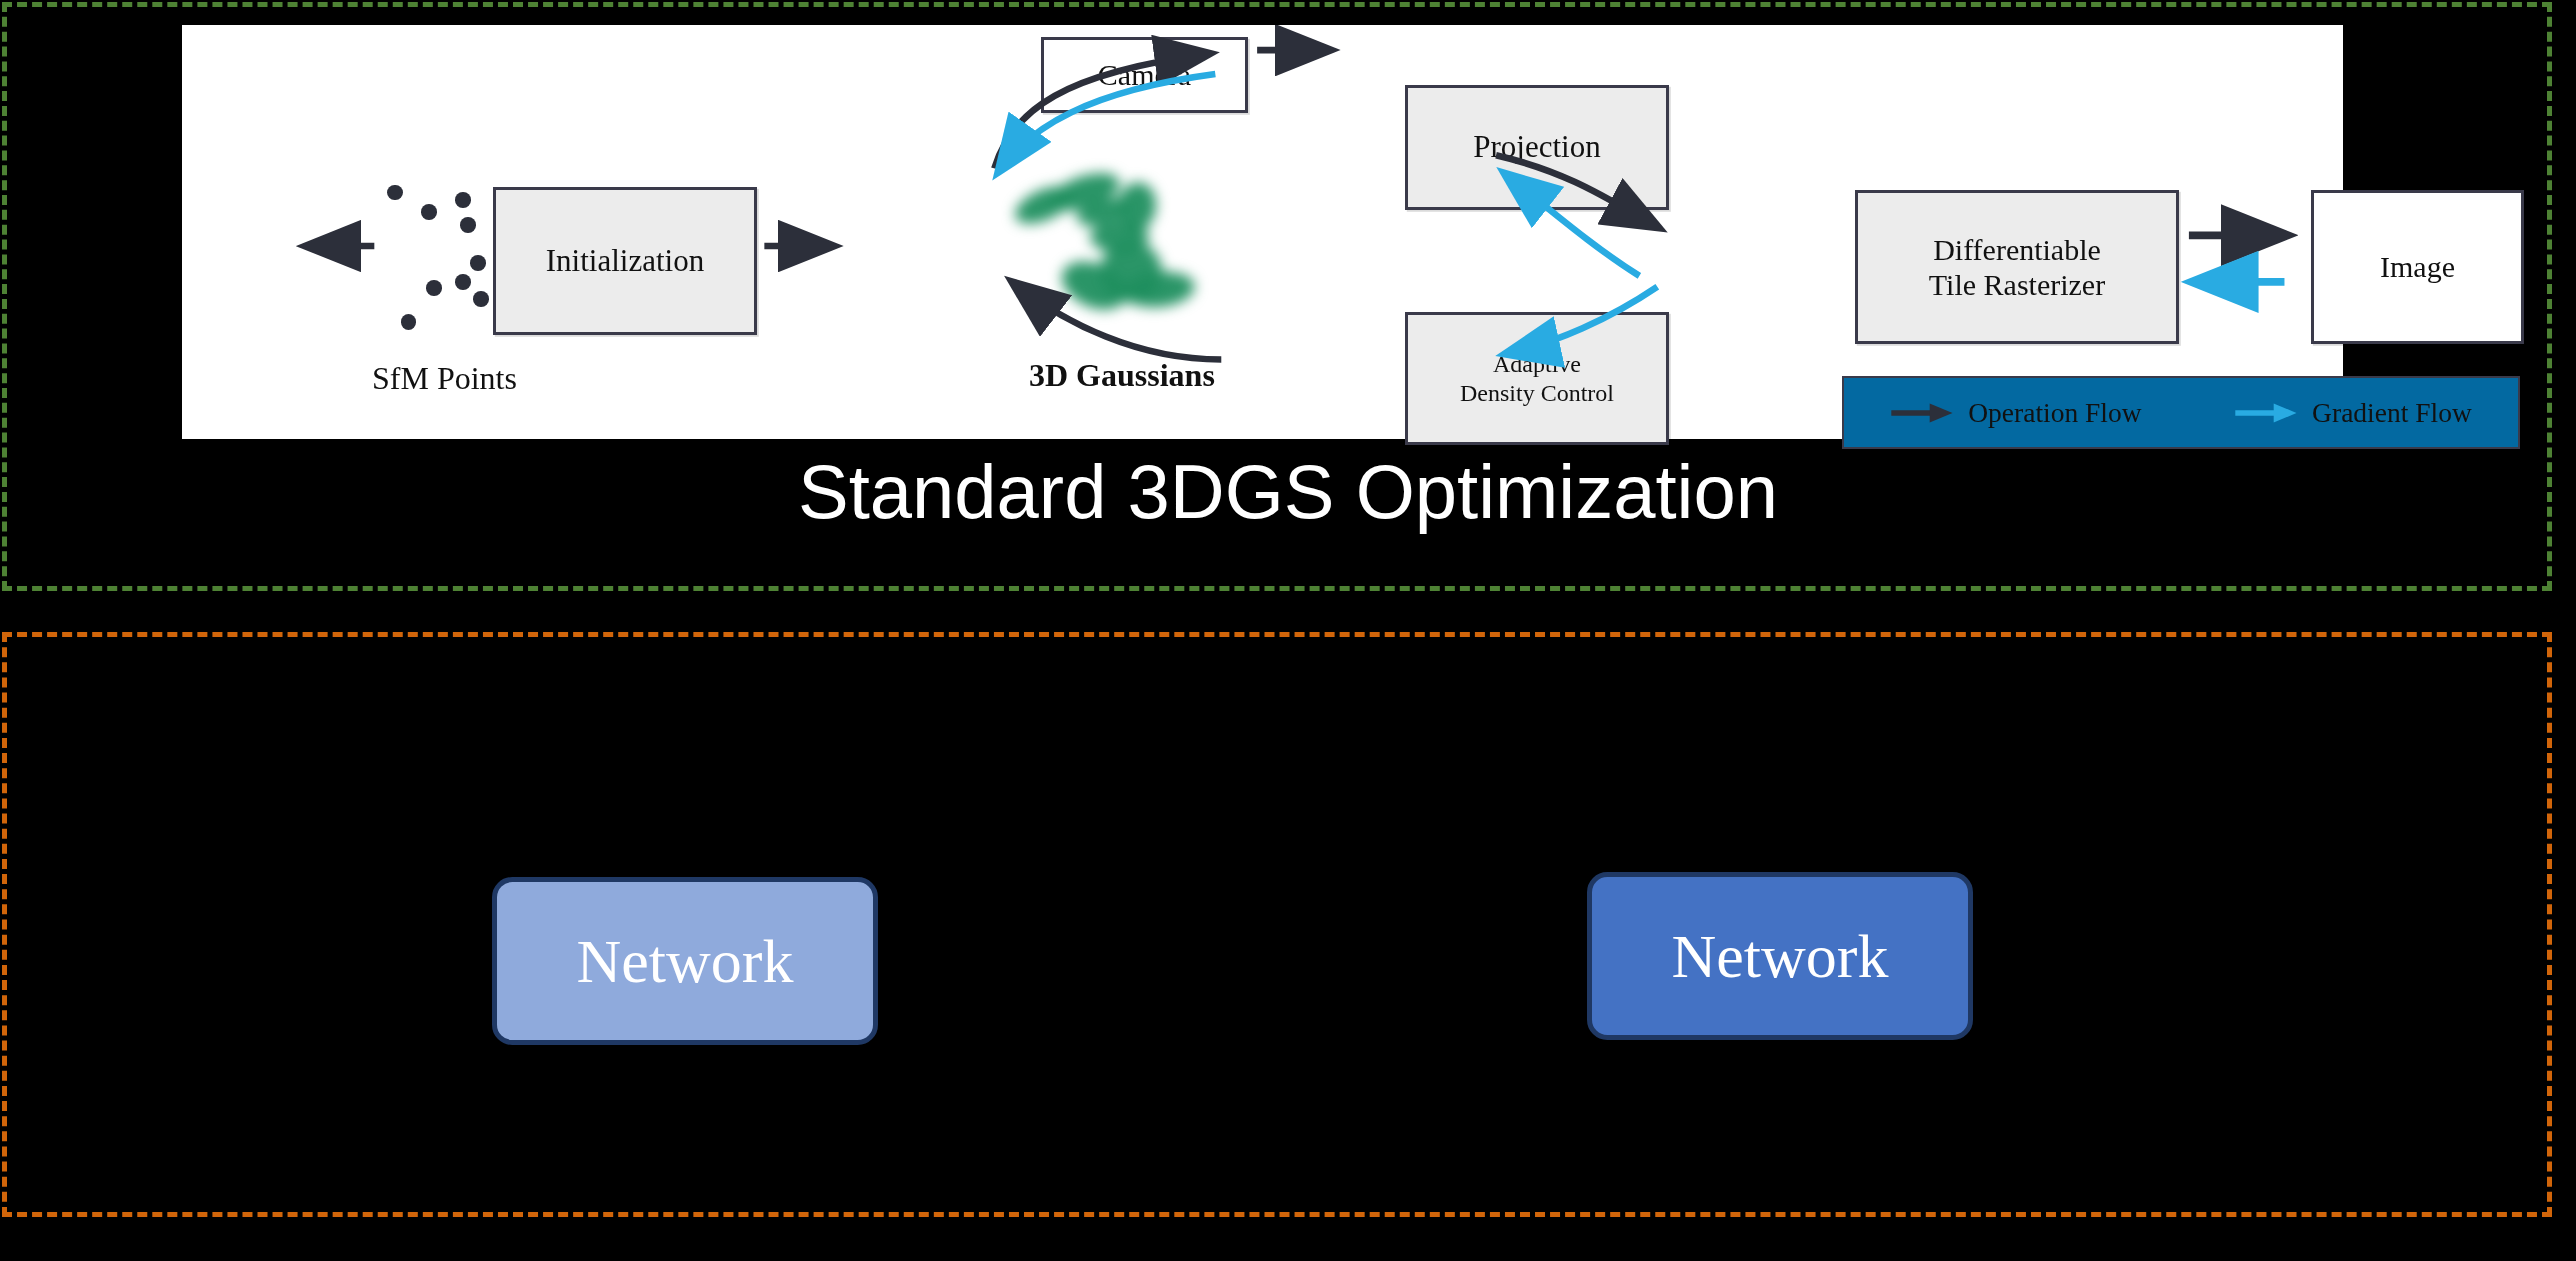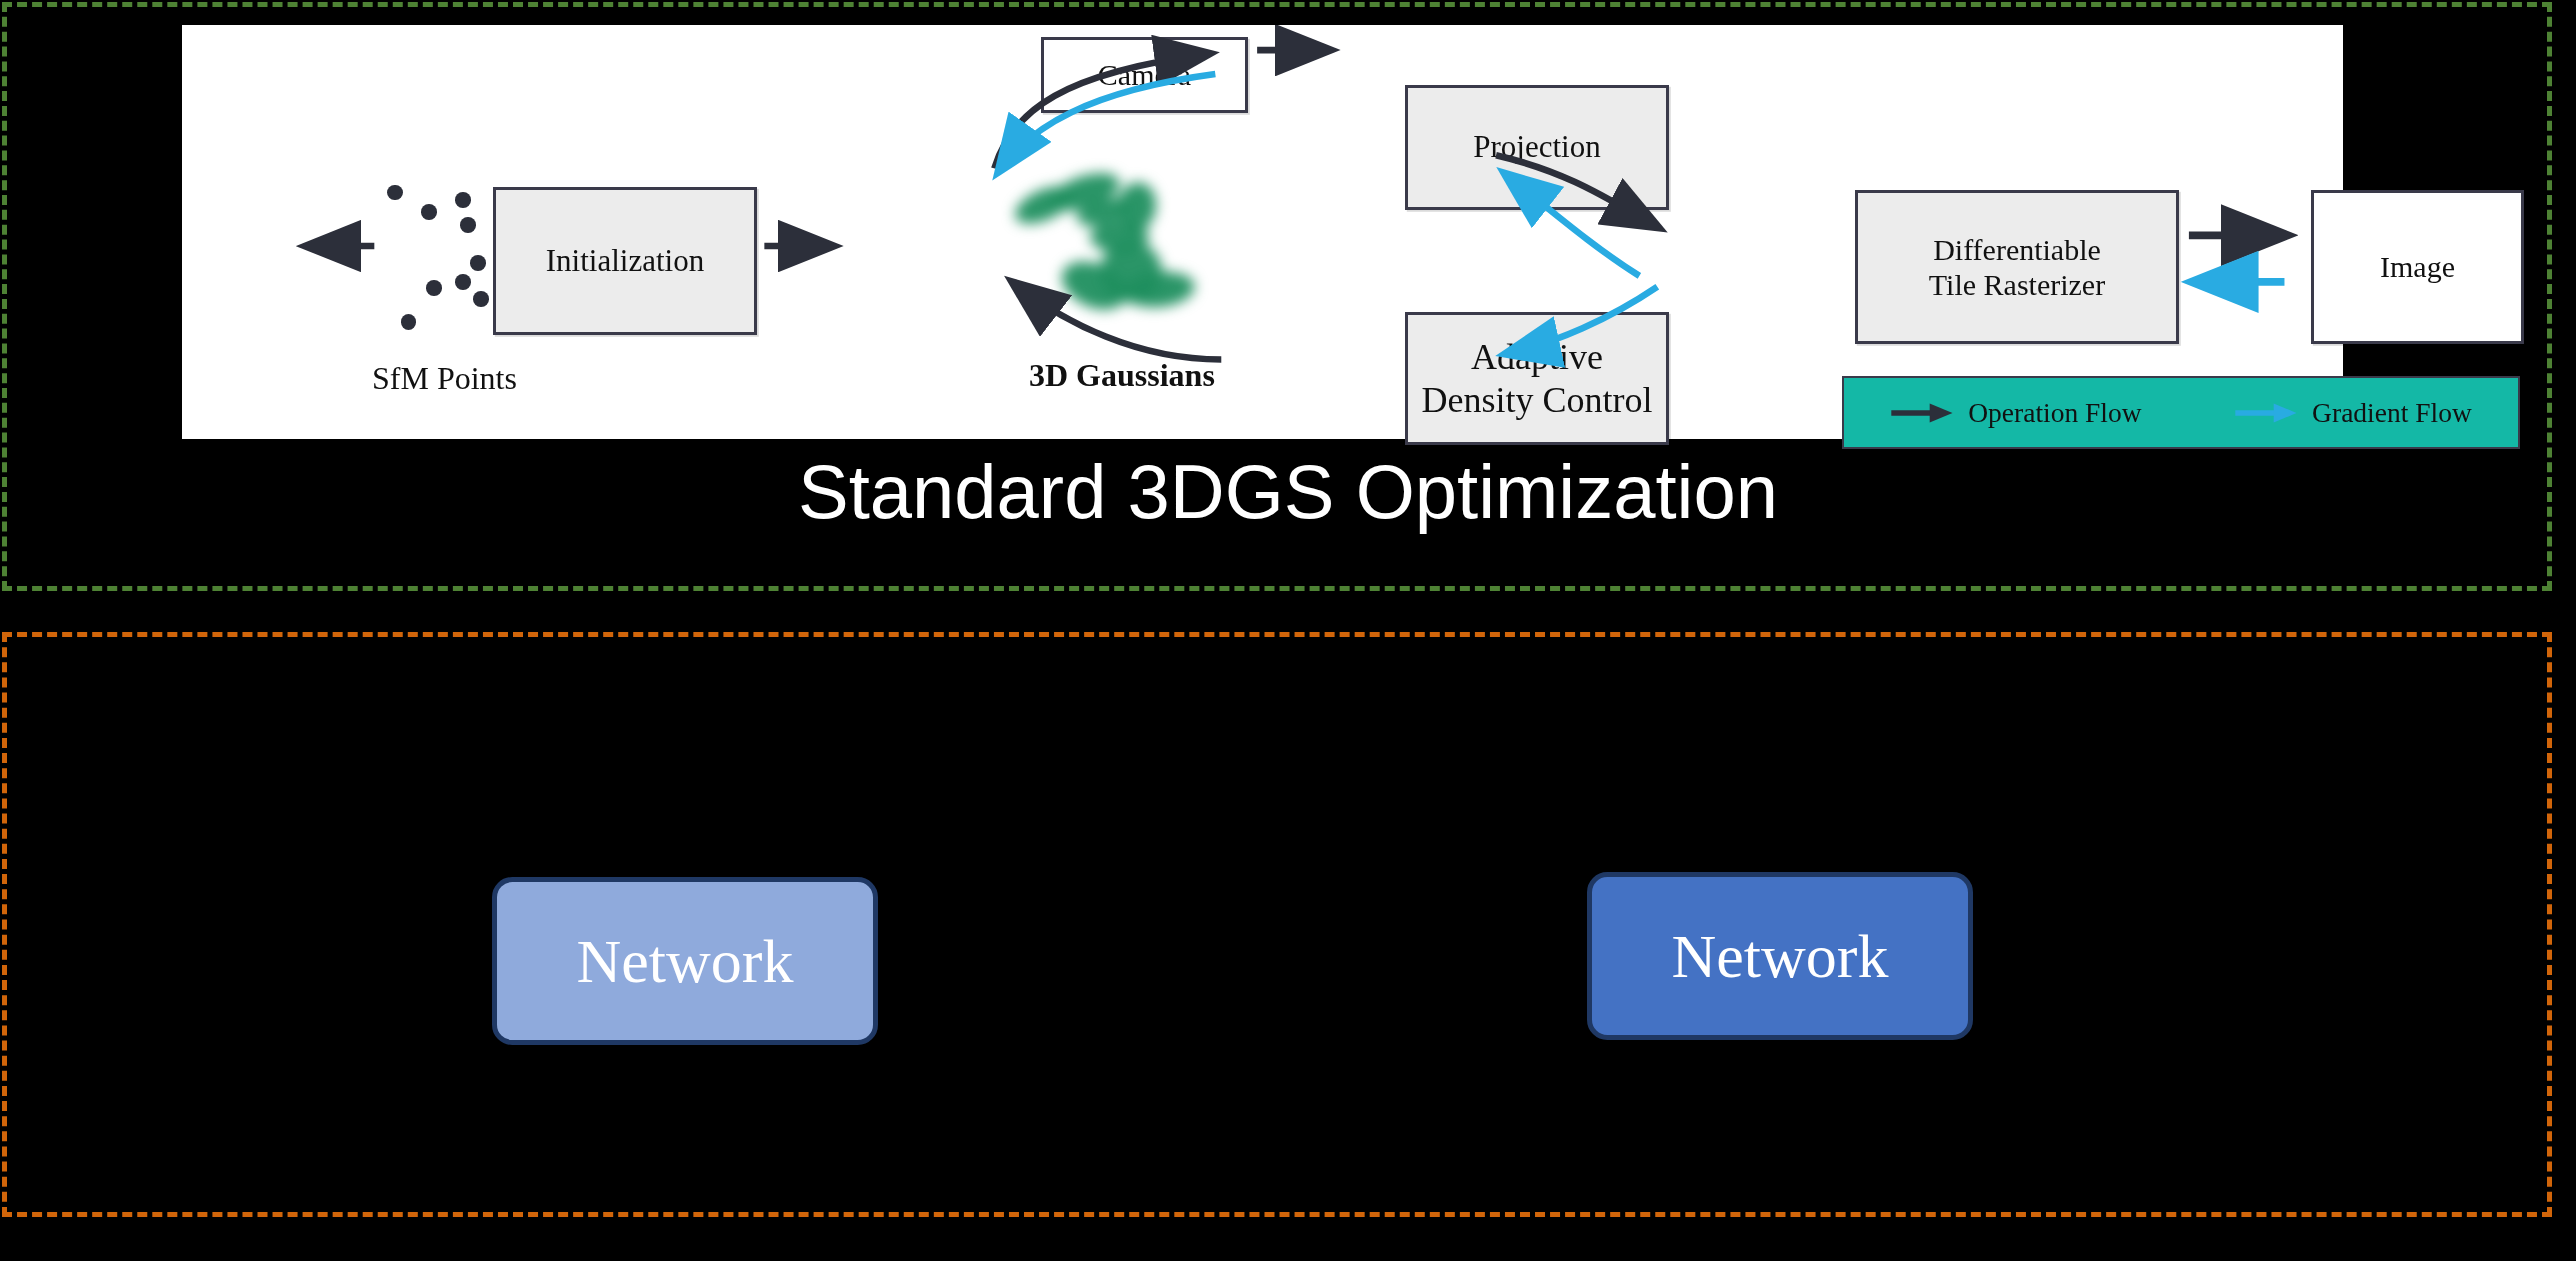--- a/index.html
+++ b/index.html
@@ -36,28 +36,28 @@
     color:#111;
     font-family:"Liberation Serif", serif;
     line-height:1.18;
     box-shadow:1.8px 1.8px 0 rgba(0,0,0,.14);
   }
   .node.grey{background:#ECECEC;align-items:center;}
   .node.white{background:#ffffff;}
 
   #node-camera  {left:859px;top:12px;  width:207px;height:76px;font-size:30px;}
   #node-projection{left:1223px;top:60px;width:264px;height:125px;font-size:31px;}
-  #node-adc     {left:1223px;top:287px; width:264px;height:133px;font-size:36px;}
+  #node-adc     {left:1223px;top:287px; width:264px;height:133px;font-size:24px;}
   #node-dtr     {left:1673px;top:165px; width:324px;height:154px;font-size:30px;}
   #node-image   {left:2129px;top:165px; width:213px;height:154px;font-size:30px;}
 
   
   #legend{
     position:absolute;left:1660px;top:351px;width:678px;height:73px;
-    background:#14b8a6;border:2.4px solid #3A3A4A;box-sizing:border-box;
+    background:#0369a1;border:2.4px solid #3A3A4A;box-sizing:border-box;
     display:flex;align-items:center;justify-content:space-around;
     box-shadow:1.8px 1.8px 0 rgba(0,0,0,.12);
   }
   .legend-item{display:flex;align-items:center;gap:13px;}
   .legend-item .lbl{
     font-family:"Liberation Serif", serif;font-size:27.5px;color:#111;white-space:nowrap;
   }
 
   
   .caption{

